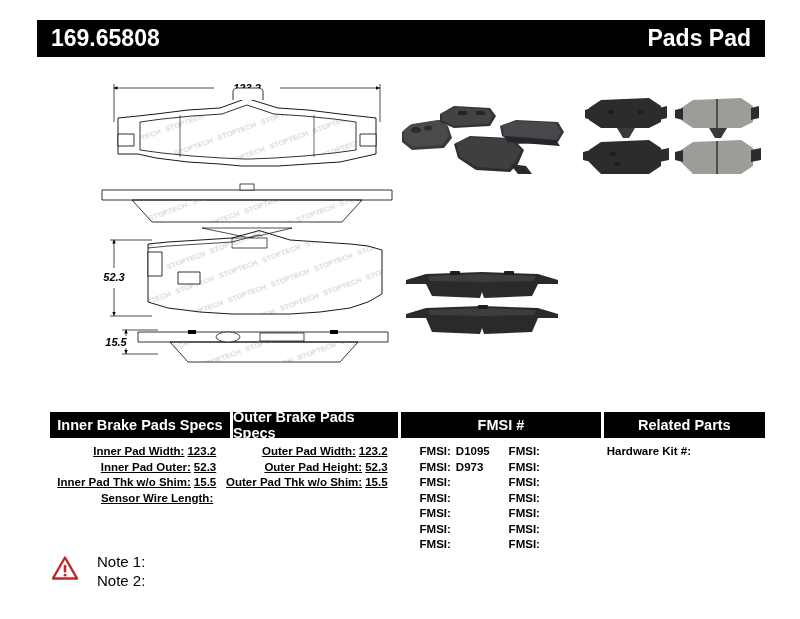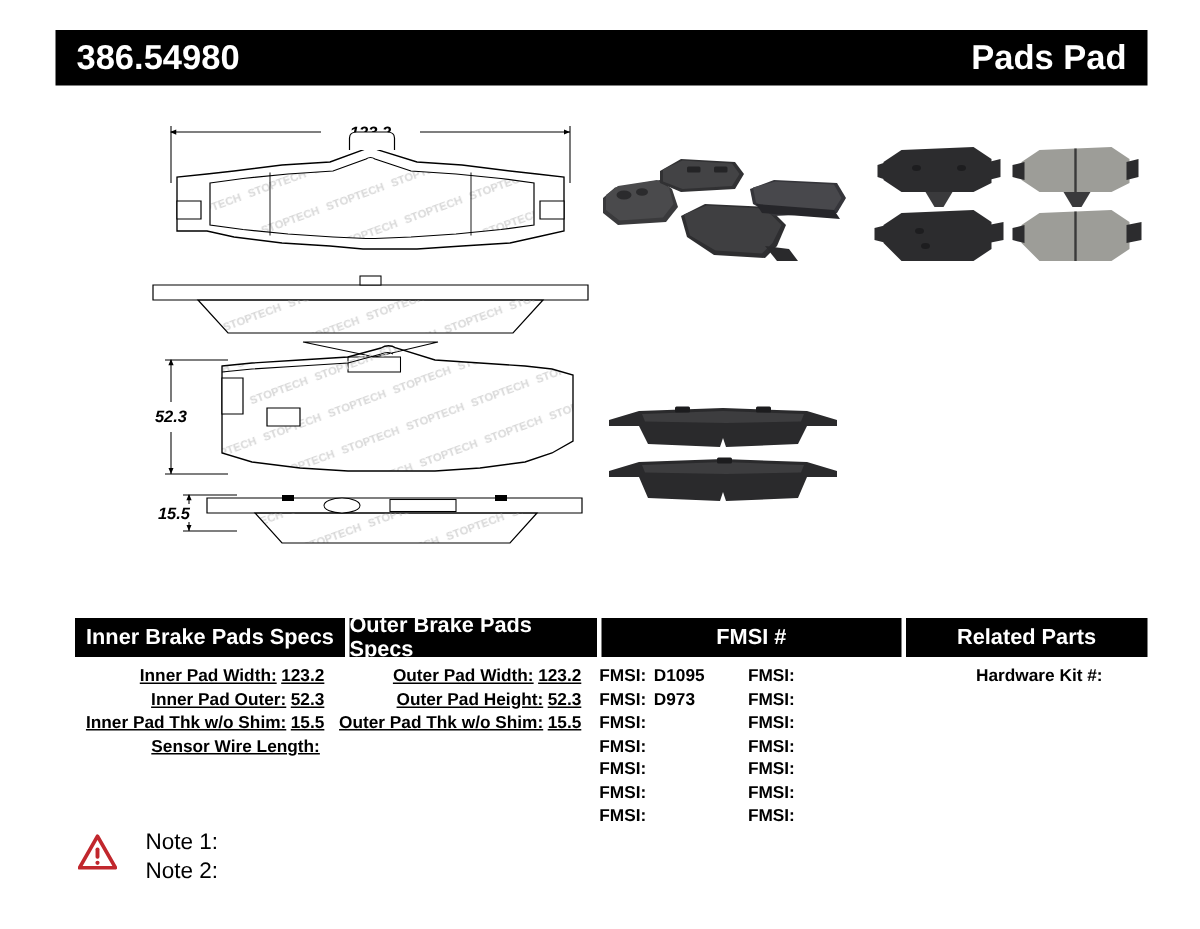--- a/index.html
+++ b/index.html
@@ -112,33 +112,33 @@
     line-height: 15.5px;
     white-space: nowrap;
     padding-right: 4px;
     text-decoration: underline;
   }
   .spec-line .val { margin-left: 3px; }
 
   .fmsi-wrap {
     display: flex;
     padding-left: 5px;
+    margin-left: 20px;
   }
   .fmsi-col { width: 50%; }
   .fmsi-line {
     line-height: 15.5px;
     white-space: nowrap;
   }
   .fmsi-line .val { margin-left: 5px; }
 
   .parts-line {
     line-height: 15.5px;
     padding-left: 6px;
     white-space: nowrap;
-    margin-left: 44px;
   }
 
   
   .notes {
     position: absolute;
     left: 52px;
     top: 552px;
     display: flex;
     align-items: flex-start;
   }
@@ -156,21 +156,21 @@
     font-size: 11px;
     font-weight: bold;
     font-style: italic;
     fill: #000000;
   }
 </style>
 </head>
 <body>
 
 <div class="header-bar">
-  <div class="header-part-number">386.54980</div>
+  <div class="header-part-number">169.65808</div>
   <div class="header-title">Pads Pad</div>
 </div>
 
 <div class="drawing-area">
 
   <svg class="tech-drawing" viewBox="0 0 310 315">
     <defs>
       <pattern id="wm" width="46" height="26" patternUnits="userSpaceOnUse" patternTransform="rotate(-20)">
         <text x="0" y="13" font-family="'Liberation Sans',sans-serif" font-size="7.5" font-weight="bold" fill="#d8d8d8">STOPTECH</text>
       </pattern>

